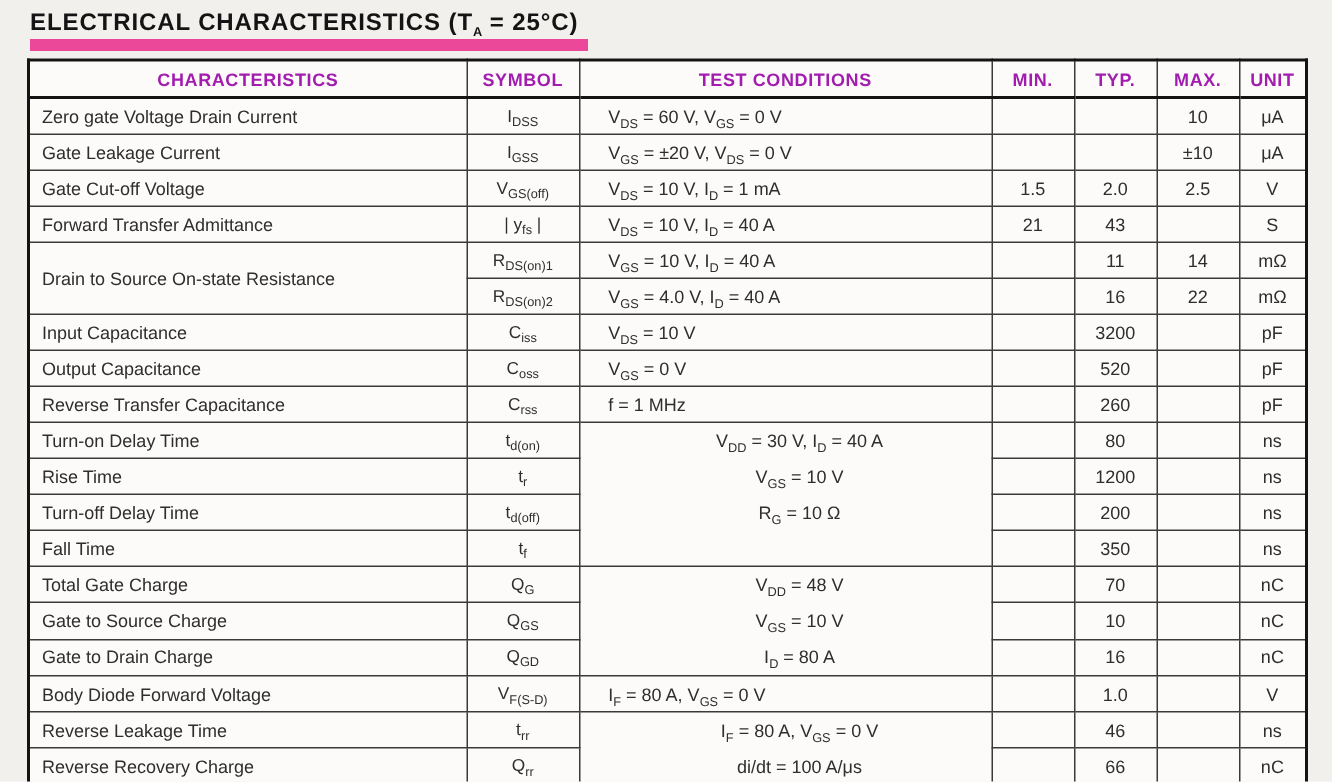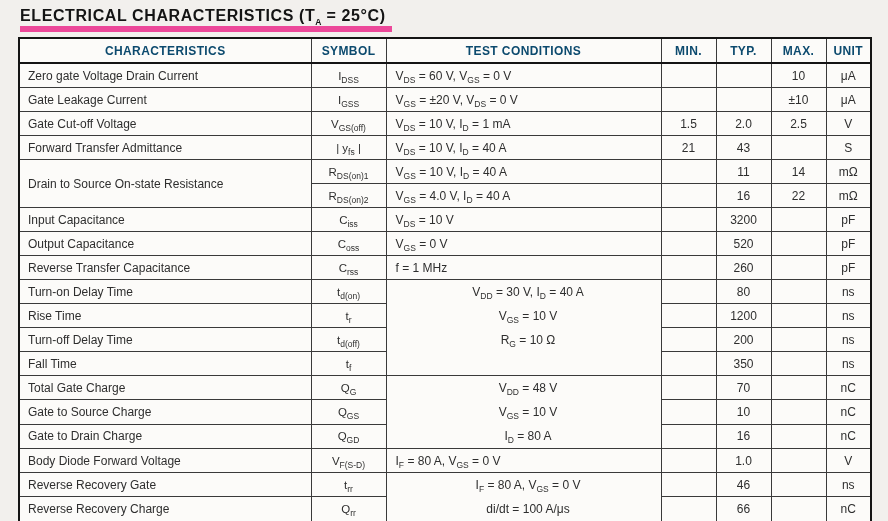--- a/index.html
+++ b/index.html
@@ -11,55 +11,55 @@
     -webkit-font-smoothing:antialiased;
   }
   .page { padding:7px 0 0 18px; }
   .title {
     display:inline-block;
     margin:0 0 5px 2px;
     font-size:16px;
     font-weight:bold;
     letter-spacing:0.6px;
     color:#141414;
-    border-bottom:6px solid #ec4899;
+    border-bottom:8px solid #ec4899;
     padding-bottom:1px;
     padding-right:6px;
   }
   table.spec {
     border-collapse:collapse;
     table-layout:fixed;
     width:852px;
     background:#fcfbf9;
     border:2px solid #141414;
   }
   th {
     font-size:12px;
     font-weight:bold;
     height:23px;
     border:1px solid #3a3a3a;
     border-bottom:2px solid #141414;
     text-align:center;
     letter-spacing:0.4px;
-    color:#0c4a6e;
+    color:#a21caf;
     padding:0;
   }
   td {
     font-size:12px;
     height:23px;
     border:1px solid #3a3a3a;
     padding:0;
     vertical-align:middle;
     color:#2e2e2e;
     white-space:nowrap;
     overflow:hidden;
   }
   td.col-char { padding-left:8px; }
   td.col-sym  { text-align:center; font-size:11.5px; }
-  td.col-cond { padding-left:9px; }
+  td.col-cond { padding-left:19px; }
   td.merged   { vertical-align:top;text-align:center; }
   .cond-line  { height:24px; line-height:24px; }
   td.num      { text-align:center;margin-top:28px; }
   td.col-unit { text-align:center; }
   sub { font-size:8.5px; line-height:0; letter-spacing:0; }
 </style>
 </head>
 <body>
 
 <div class="page">
@@ -236,21 +236,21 @@
       <tr>
         <td class="col-char">Body Diode Forward Voltage</td>
         <td class="col-sym">V<sub>F(S-D)</sub></td>
         <td class="col-cond">I<sub>F</sub> = 80 A, V<sub>GS</sub> = 0 V</td>
         <td class="num"></td>
         <td class="num">1.0</td>
         <td class="num"></td>
         <td class="col-unit">V</td>
       </tr>
       <tr>
-        <td class="col-char">Reverse Recovery Gate</td>
+        <td class="col-char">Reverse Leakage Time</td>
         <td class="col-sym">t<sub>rr</sub></td>
         <td class="col-cond merged" rowspan="2">
           <div class="cond-line">I<sub>F</sub> = 80 A, V<sub>GS</sub> = 0 V</div>
           <div class="cond-line">di/dt = 100 A/μs</div>
         </td>
         <td class="num"></td>
         <td class="num">46</td>
         <td class="num"></td>
         <td class="col-unit">ns</td>
       </tr>

